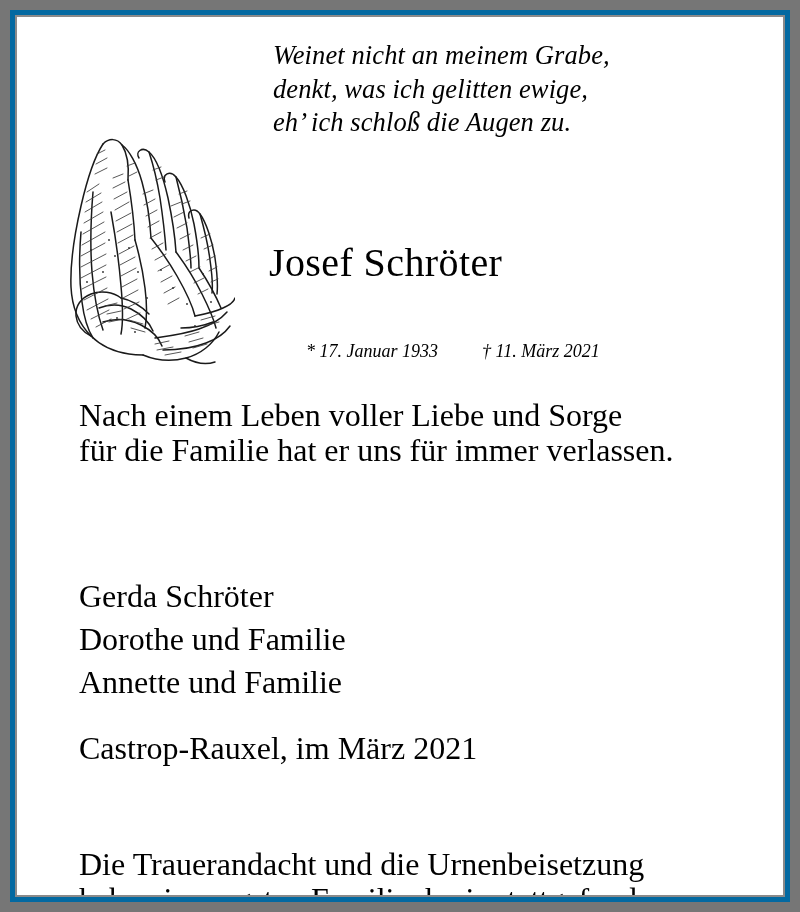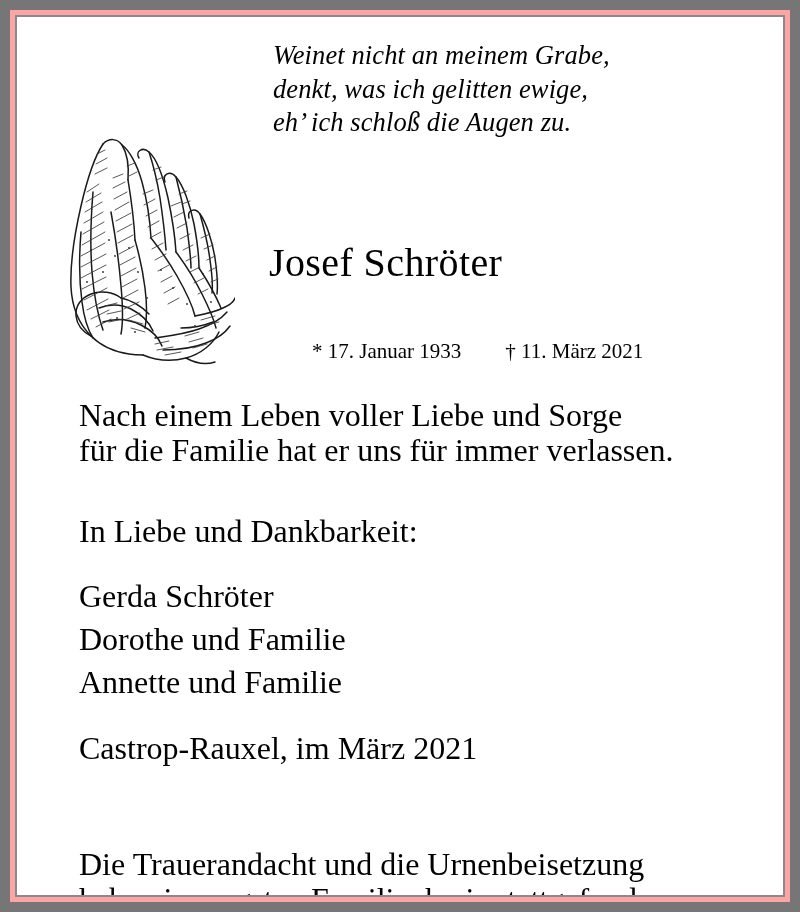--- a/index.html
+++ b/index.html
@@ -21,21 +21,21 @@
     box-sizing: border-box;
     width: 800px;
     height: 912px;
     background: #767676;          
     padding: 10px;                
   }
   #notice-mat {
     box-sizing: border-box;
     width: 100%;
     height: 100%;
-    background: #fca5a5;          
+    background: #0369a1;          
     padding: 5px;
   }
   #notice-card {
     box-sizing: border-box;
     position: relative;
     width: 100%;
     height: 100%;
     background: #ffffff;
     border: 2px solid #8a8a8a;    
     overflow: hidden;
@@ -71,23 +71,24 @@
     top: 218px;
     font-size: 40px;
     line-height: 56px;
     letter-spacing: 0.4px;
     white-space: pre;
   }
   #life-dates {
     position: absolute;
     left: 253px;
     top: 286px;
-    font-size: 21px;
+    font-size: 18px;
     line-height: 32px;
     white-space: pre;
+    font-style: italic;
   }
   #life-dates .date-birth { margin-right: 44px; }
 
   
   .body-block {
     position: absolute;
     left: 62px;
     font-size: 32px;
     line-height: 35px;
     white-space: pre;
@@ -254,21 +255,20 @@
 
       <div id="deceased-name">Josef Schröter</div>
 
       <div id="life-dates">
         <span class="date-birth">* 17. Januar 1933</span><span class="date-death">† 11. März 2021</span>
       </div>
 
       <div id="tribute-text" class="body-block">Nach einem Leben voller Liebe und Sorge
 für die Familie hat er uns für immer verlassen.</div>
 
-      <div id="gratitude-line" class="body-block">In Liebe und Dankbarkeit:</div>
 
       <div id="survivors-list" class="body-block">Gerda Schröter
 Dorothe und Familie
 Annette und Familie</div>
 
       <div id="place-date" class="body-block">Castrop-Rauxel, im März 2021</div>
 
       <div id="service-note" class="body-block">Die Trauerandacht und die Urnenbeisetzung
 haben im engsten Familienkreis stattgefunden.</div>
 

